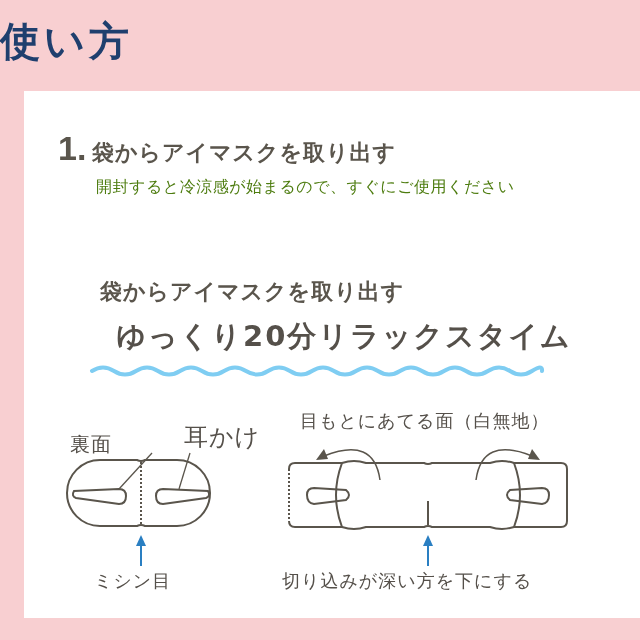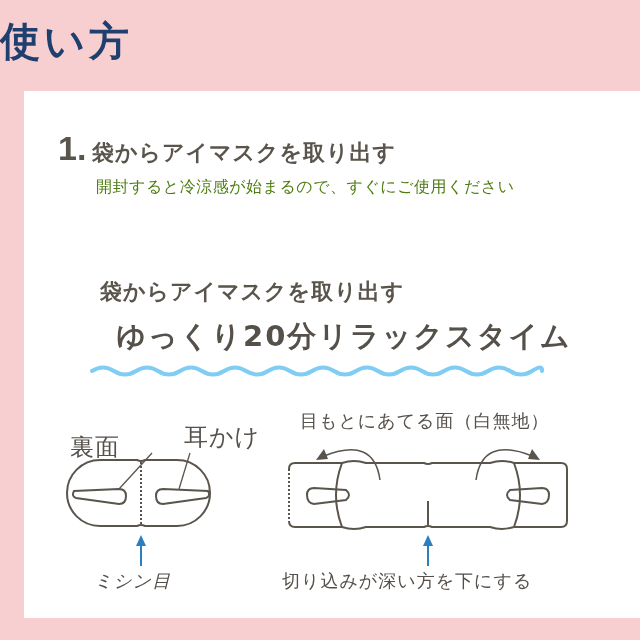--- a/index.html
+++ b/index.html
@@ -82,18 +82,18 @@
       <path d="M452 389 Q458 345 508 365" stroke-width="1.5"></path>
     </g>
     <polygon points="292,369 300,358 304,368" fill="#5a554c"></polygon>
     <polygon points="516,369 508,358 504,368" fill="#5a554c"></polygon>
     <g>
       <line x1="404" y1="475" x2="404" y2="452" stroke="#2a7fc2" stroke-width="2"></line>
       <polygon points="399,455 404,444 409,455" fill="#2a7fc2"></polygon>
     </g>
   </svg>
 
-  <div class="label" style="left:46px; top:340px; font-size:24px;">裏面</div>
+  <div class="label" style="left:46px; top:340px; font-size:20px;">裏面</div>
   <div class="label" style="left:160px; top:330px; font-size:24px;">耳かけ</div>
-  <div class="label" style="left:70px; top:478px;font-style:italic;">ミシン目</div>
+  <div class="label" style="left:70px; top:478px;">ミシン目</div>
   <div class="label" style="left:276px; top:318px;">目もとにあてる面（白無地）</div>
   <div class="label" style="left:258px; top:478px;">切り込みが深い方を下にする</div>
 </div>
 
 </body></html>

